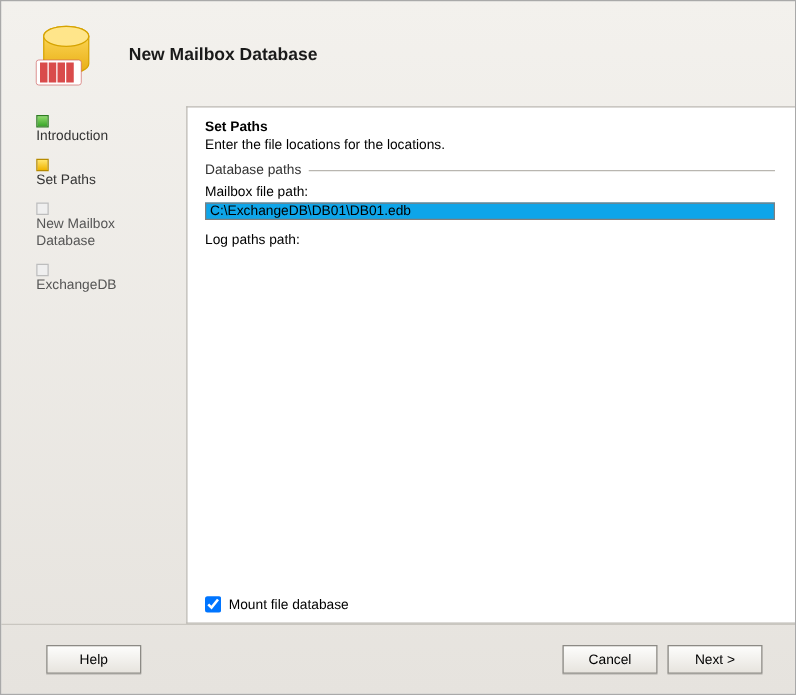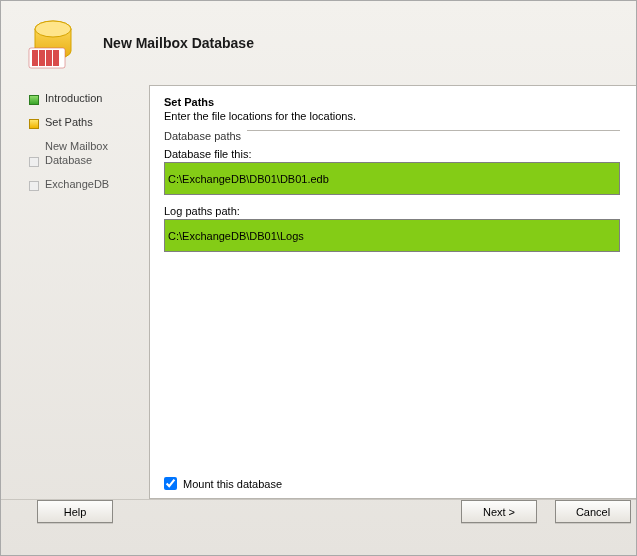--- a/index.html
+++ b/index.html
@@ -36,23 +36,24 @@
     left: 0; right: 0;
     bottom: 56px;
     display: flex;
   }
   .sidebar {
     width: 148px;
     padding: 6px 8px 0 28px;
   }
   .step {
     display: flex;
-    align-items: flex-end;
+    align-items: flex-start;
     margin-bottom: 10px;
     line-height: 14px;
+    flex-direction: column;
   }
   .step .sq {
     width: 10px; height: 10px;
     margin-right: 6px;
     margin-top: 1px;
     flex: 0 0 10px;
     border: 1px solid #888;
     background: #f0f0f0;
   }
   .step.done .sq {
@@ -82,55 +83,57 @@
   .main h2 {
     margin: 0 0 2px 0;
     font-size: 11px;
     font-weight: bold;
   }
   .main .sub {
     margin: 0 0 8px 0;
   }
   .group-label {
     display: flex;
+    align-items: center;
     margin-bottom: 6px;
     color: #333;
   }
   .group-label .line {
     flex: 1;
     height: 1px;
     background: #b9b6b0;
     margin-left: 6px;
   }
   .field-lbl {
     margin: 6px 0 2px 0;
   }
   input[type=text] {
     width: 100%;
     font: 11px Tahoma, Arial, sans-serif;
     border: 1px solid #7f7f7f;
     padding: 2px 3px;
-    height: 33px;
-    background: #84cc16;
+    height: 14px;
+    background: #0ea5e9;
   }
   .mount-row {
     position: absolute;
     left: 14px;
     bottom: 8px;
     display: flex;
     align-items: center;
   }
   .mount-row input { margin: 0 6px 0 0; }
   .footer {
     position: absolute;
     left: 0; right: 0; bottom: 0;
     height: 56px;
     border-top: 1px solid #c9c6c0;
     display: flex;
-    padding: 0 5px 0 28px;
+    align-items: center;
+    padding: 0 26px 0 28px;
     margin-top: 34px;
   }
   .footer .spacer { flex: 1; }
   button.wbtn {
     font: 11px Tahoma, Arial, sans-serif;
     width: 76px;
     height: 23px;
     background: linear-gradient(to bottom, #fdfdfc, #e7e4de);
     border: 1px solid #8c8a85;
     margin-left: 8px;
@@ -194,33 +197,32 @@
 
     <div class="main">
       <h2>Set Paths</h2>
       <div class="sub">Enter the file locations for the locations.</div>
 
       <div class="group-label">
         <span>Database paths</span>
         <span class="line"></span>
       </div>
 
-      <div class="field-lbl">Database file this:</div>
+      <div class="field-lbl">Mailbox file path:</div>
       <input type="text" value="C:\ExchangeDB\DB01\DB01.edb" style="">
 
       <div class="field-lbl" style="margin-top:10px">Log paths path:</div>
-      <input type="text" value="C:\ExchangeDB\DB01\Logs" style="">
 
       <div class="mount-row">
         <input type="checkbox" checked="" style="">
-        <span>Mount this database</span>
+        <span>Mount file database</span>
       </div>
     </div>
   </div>
 
   <div class="footer">
     <button class="wbtn help-btn">Help</button>
     <span class="spacer"></span>
+    <button class="wbtn" style="margin-left:18px">Cancel</button>
     <button class="wbtn">Next &gt;</button>
-    <button class="wbtn" style="margin-left:18px">Cancel</button>
   </div>
 
 </div>
 
 </body></html>

